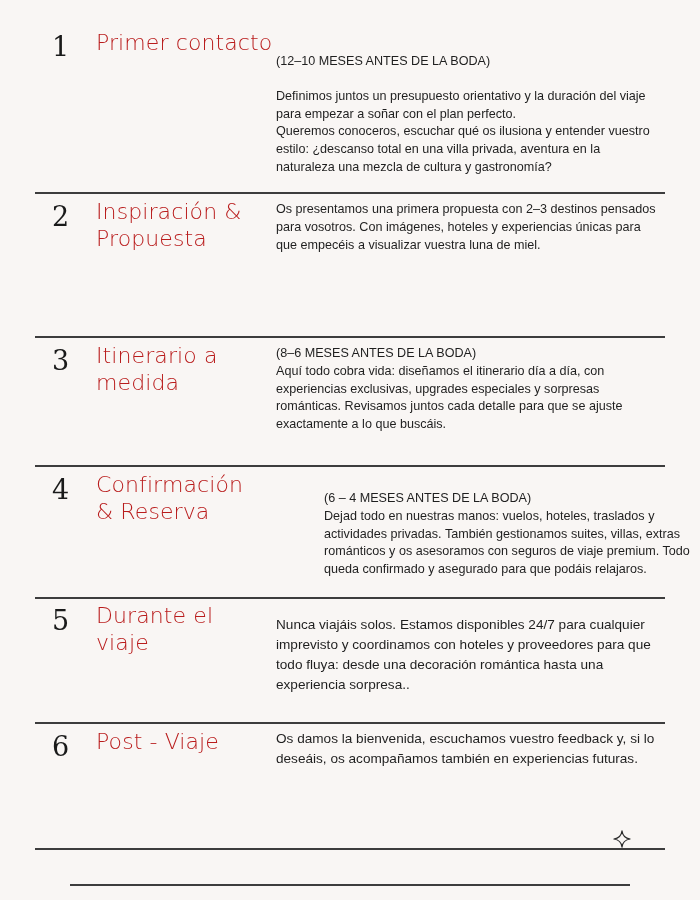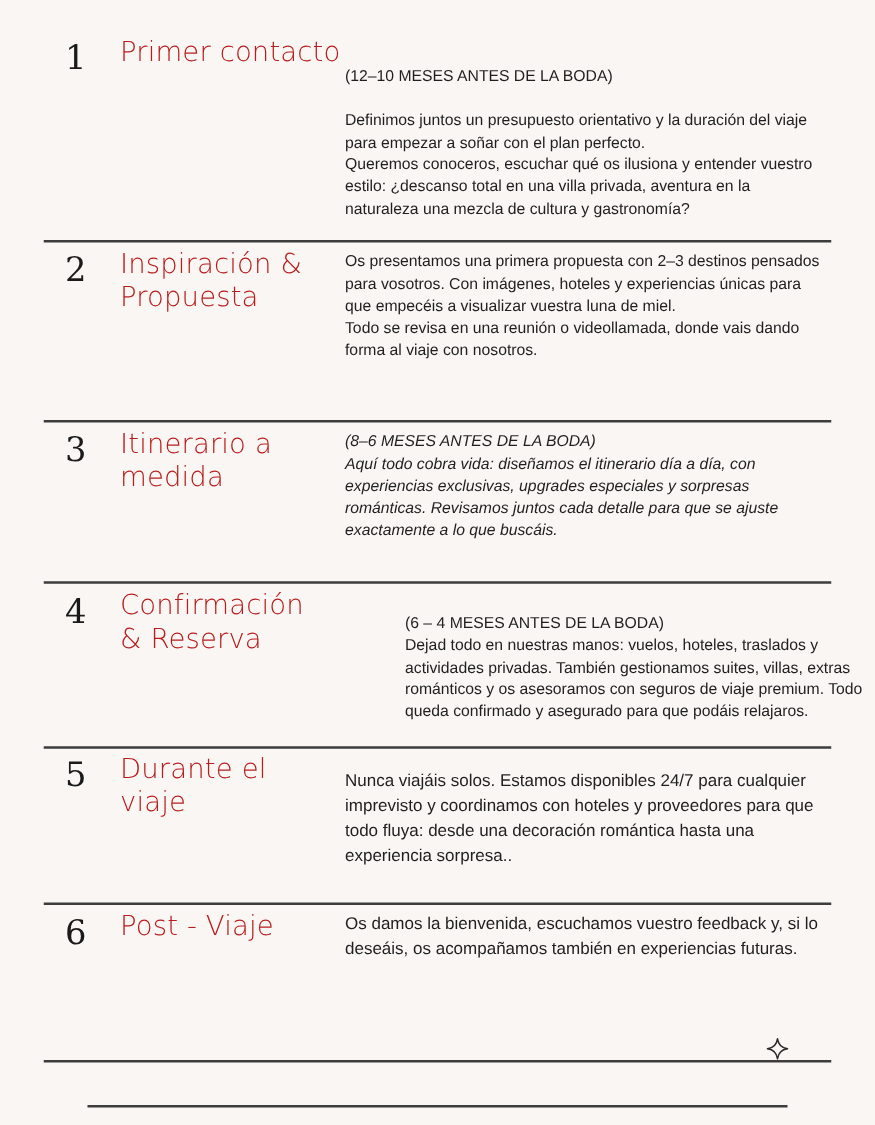--- a/index.html
+++ b/index.html
@@ -55,29 +55,28 @@
     <p>Queremos conoceros, escuchar qué os ilusiona y entender vuestro estilo: ¿descanso total en una villa privada, aventura en la naturaleza  una mezcla de cultura y gastronomía?</p>
   </div>
 </section>
 <div class="divider" style="left:35px; width:630px; top:192px;"></div>
 
 <section class="step" style="top:192px;">
   <div class="num" style="top:10px;">2</div>
   <div class="title" style="top:6px;">Inspiración &amp; Propuesta</div>
   <div class="body" style="top:9px;">
     <p>Os presentamos una primera propuesta con 2–3 destinos pensados para vosotros. Con imágenes, hoteles y experiencias únicas para que empecéis a visualizar vuestra luna de miel.</p>
-    <p>Todo se revisa en una reunión o videollamada, donde vais dando forma al viaje con nosotros.</p>
   </div>
 </section>
 <div class="divider" style="left:35px; width:630px; top:336px;"></div>
 
 <section class="step" style="top:336px;">
   <div class="num" style="top:10px;">3</div>
   <div class="title" style="top:6px; width:130px;">Itinerario a medida</div>
-  <div class="body" style="top:9px;font-style:italic;">
+  <div class="body" style="top:9px;">
     <p>(8–6 MESES ANTES DE LA BODA)</p>
     <p>Aquí todo cobra vida: diseñamos el itinerario día a día, con experiencias exclusivas, upgrades especiales y sorpresas románticas. Revisamos juntos cada detalle para que se ajuste exactamente a lo que buscáis.</p>
   </div>
 </section>
 <div class="divider" style="left:35px; width:630px; top:465px;"></div>
 
 <section class="step" style="top:465px;">
   <div class="num" style="top:10px;">4</div>
   <div class="title" style="top:6px;">Confirmación &amp; Reserva</div>
   <div class="body" style="top:25px;margin-left:48px;">

